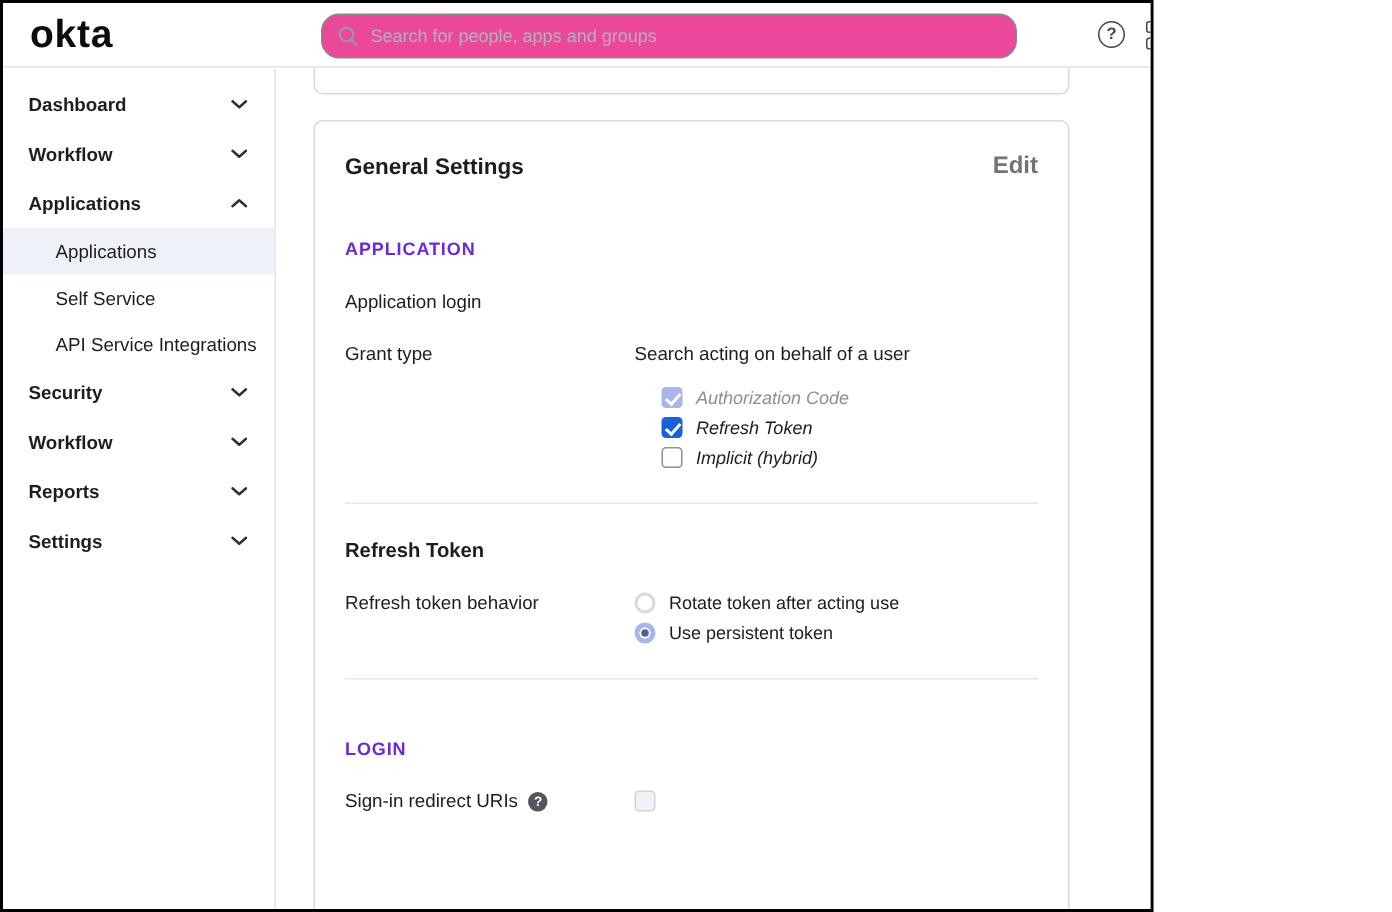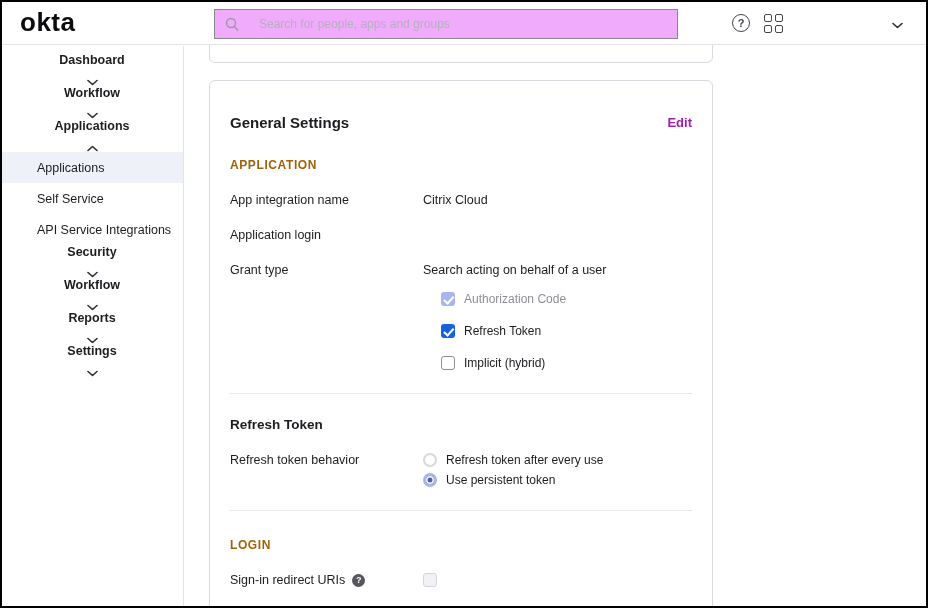--- a/index.html
+++ b/index.html
@@ -1,55 +1,55 @@
 <!DOCTYPE html>
 <html><head>
 <meta charset="utf-8">
 <style>
   * { margin:0; padding:0; box-sizing:border-box; }
   body { background:#fff; font-family:"Liberation Sans", sans-serif; }
-  .frame { position:relative; width:928px; height:608px; border:2px solid #000; background:#fff; overflow:hidden; }
+  .frame { position:relative; width:769px; height:608px; border:2px solid #000; background:#fff; overflow:hidden; }
 
   
   .topbar { position:absolute; top:0; left:0; right:0; height:43px; background:#fff; border-bottom:1px solid #e3e3e8; z-index:5; }
   .logo { position:absolute; left:18px; top:5px; font-size:26px; font-weight:bold; letter-spacing:.5px; color:#0c0c0f; }
-  .searchbox { position:absolute; left:212px; top:7px; width:464px; height:30px; border:1px solid #87878e; border-radius:0; display:flex; align-items:center; gap:20px; padding:0 10px; background:#f0abfc; }
+  .searchbox { position:absolute; left:212px; top:7px; width:464px; height:30px; border:1px solid #87878e; border-radius:12px; display:flex; align-items:center; gap:8px; padding:0 10px; background:#ec4899; }
   .searchbox input { border:none; outline:none; flex:1; font-size:12px; color:#1d1d21; font-family:"Liberation Sans",sans-serif; background:transparent; }
   .searchbox input::placeholder { color:#b2b2bb; }
   .tb-icon { position:absolute; top:10px; width:22px; height:22px; display:flex; align-items:center; justify-content:center; cursor:pointer; }
   .help-circle { width:18px; height:18px; border:1.5px solid #45454c; border-radius:50%; display:flex; align-items:center; justify-content:center; font-size:11px; font-weight:bold; color:#45454c; }
   .grid4 { display:grid; grid-template-columns:8px 8px; grid-template-rows:8px 8px; gap:3px; }
   .grid4 span { border:1.5px solid #45454c; border-radius:2px; }
 
   
   .sidebar { position:absolute; top:44px; left:0; width:182px; bottom:0; background:#fff; border-right:1px solid #e3e3e8; padding-top:7px; }
-  .nav-item { height:33px; display:flex; align-items:center; justify-content:space-between; padding:0 18px 0 17px; font-size:12.5px; font-weight:bold; color:#1d1d21; cursor:pointer;flex-direction:column; }
+  .nav-item { height:33px; display:flex; align-items:center; justify-content:space-between; padding:0 18px 0 17px; font-size:12.5px; font-weight:bold; color:#1d1d21; cursor:pointer; }
   .nav-sub { height:31px; display:flex; align-items:center; padding-left:35px; font-size:12.5px; color:#1d1d21; cursor:pointer; }
   .nav-sub.selected { background:#eff1f8; }
   .chev { width:11px; height:7px; flex:none; }
   .chev polyline { fill:none; stroke:#2e2e33; stroke-width:1.6; stroke-linecap:round; stroke-linejoin:round; }
 
   
   .content { position:absolute; top:44px; left:183px; right:0; bottom:0; background:#fff; }
   .card-partial { position:absolute; left:24px; top:-4px; width:504px; height:21px; border:1px solid #d9d9e0; border-radius:0 0 6px 6px; background:#fff; }
   .card { position:absolute; left:24px; top:34px; width:504px; height:600px; border:1px solid #d9d9e0; border-radius:6px; background:#fff; padding:0 20px; }
 
-  .card-head { display:flex; align-items:center; justify-content:space-between; margin-top:33px;text-align:right; }
+  .card-head { display:flex; align-items:center; justify-content:space-between; margin-top:21px;text-align:right; }
   .card-title { font-size:15px; font-weight:bold; color:#1d1d21; }
-  .edit-link { font-size:13px; font-weight:bold; color:#a21caf; text-decoration:none; cursor:pointer; }
-  .caps-heading { margin-top:27px; font-size:12px; font-weight:bold; letter-spacing:.6px; color:#a16207; }
+  .edit-link { font-size:16px; font-weight:bold; color:#737373; text-decoration:none; cursor:pointer; }
+  .caps-heading { margin-top:39px; font-size:12px; font-weight:bold; letter-spacing:.6px; color:#6d28d9; }
   .sub-heading { margin-top:23px; font-size:13.5px; font-weight:bold; color:#1d1d21; }
 
   .field-row { display:flex; align-items:flex-start; margin-top:21px; font-size:12.5px; color:#1d1d21; }
   .field-label { width:193px; flex:none; display:flex; align-items:center; gap:7px; }
   .field-value { flex:1; }
 
   .info-dot { width:13px; height:13px; border-radius:50%; background:#55555e; color:#fff; font-size:9px; font-weight:bold; display:inline-flex; align-items:center; justify-content:center; }
 
-  .check-list { margin:15px 0 0 18px; display:flex; flex-direction:column; gap:18px; }
+  .check-list { margin:15px 0 0 18px; display:flex; flex-direction:column; gap:6px;font-style:italic; }
   .check-item, .radio-item { display:flex; align-items:center; gap:9px; font-size:12px; color:#1d1d21; }
   .check-item.disabled { color:#8e8e9a; }
   .checkbox { position:relative; width:14px; height:14px; border-radius:3px; flex:none; }
   .checkbox.checked { background:#1662dd; }
   .checkbox.checked-disabled { background:#a9b6ee; }
   .checkbox.unchecked { border:1px solid #8f8f99; background:#fff; }
   .checkbox.unchecked-disabled { border:1px solid #d3d3dc; background:#f2f2f6; }
   .checkbox.checked::after, .checkbox.checked-disabled::after {
     content:""; position:absolute; left:4.6px; top:1.8px; width:3.5px; height:7.5px;
     border:solid #fff; border-width:0 2px 2px 0; transform:rotate(42deg); }
@@ -153,24 +153,20 @@
     <div class="card-partial"></div>
 
     <section class="card">
       <div class="card-head">
         <h2 class="card-title">General Settings</h2>
         <a class="edit-link">Edit</a>
       </div>
 
       <h3 class="caps-heading">APPLICATION</h3>
 
-      <div class="field-row">
-        <div class="field-label">App integration name</div>
-        <div class="field-value">Citrix Cloud</div>
-      </div>
 
       <div class="field-row">
         <div class="field-label">Application login</div>
       </div>
 
       <div class="field-row">
         <div class="field-label">Grant type</div>
         <div class="field-value">
           <div>Search acting on behalf of a user</div>
           <div class="check-list">
@@ -193,21 +189,21 @@
       <hr class="divider">
 
       <h3 class="sub-heading">Refresh Token</h3>
 
       <div class="field-row">
         <div class="field-label">Refresh token behavior</div>
         <div class="field-value">
           <div class="radio-list">
             <div class="radio-item">
               <span class="radio off"></span>
-              <span>Refresh token after every use</span>
+              <span>Rotate token after acting use</span>
             </div>
             <div class="radio-item">
               <span class="radio on"></span>
               <span>Use persistent token</span>
             </div>
           </div>
         </div>
       </div>
 
       <hr class="divider">

